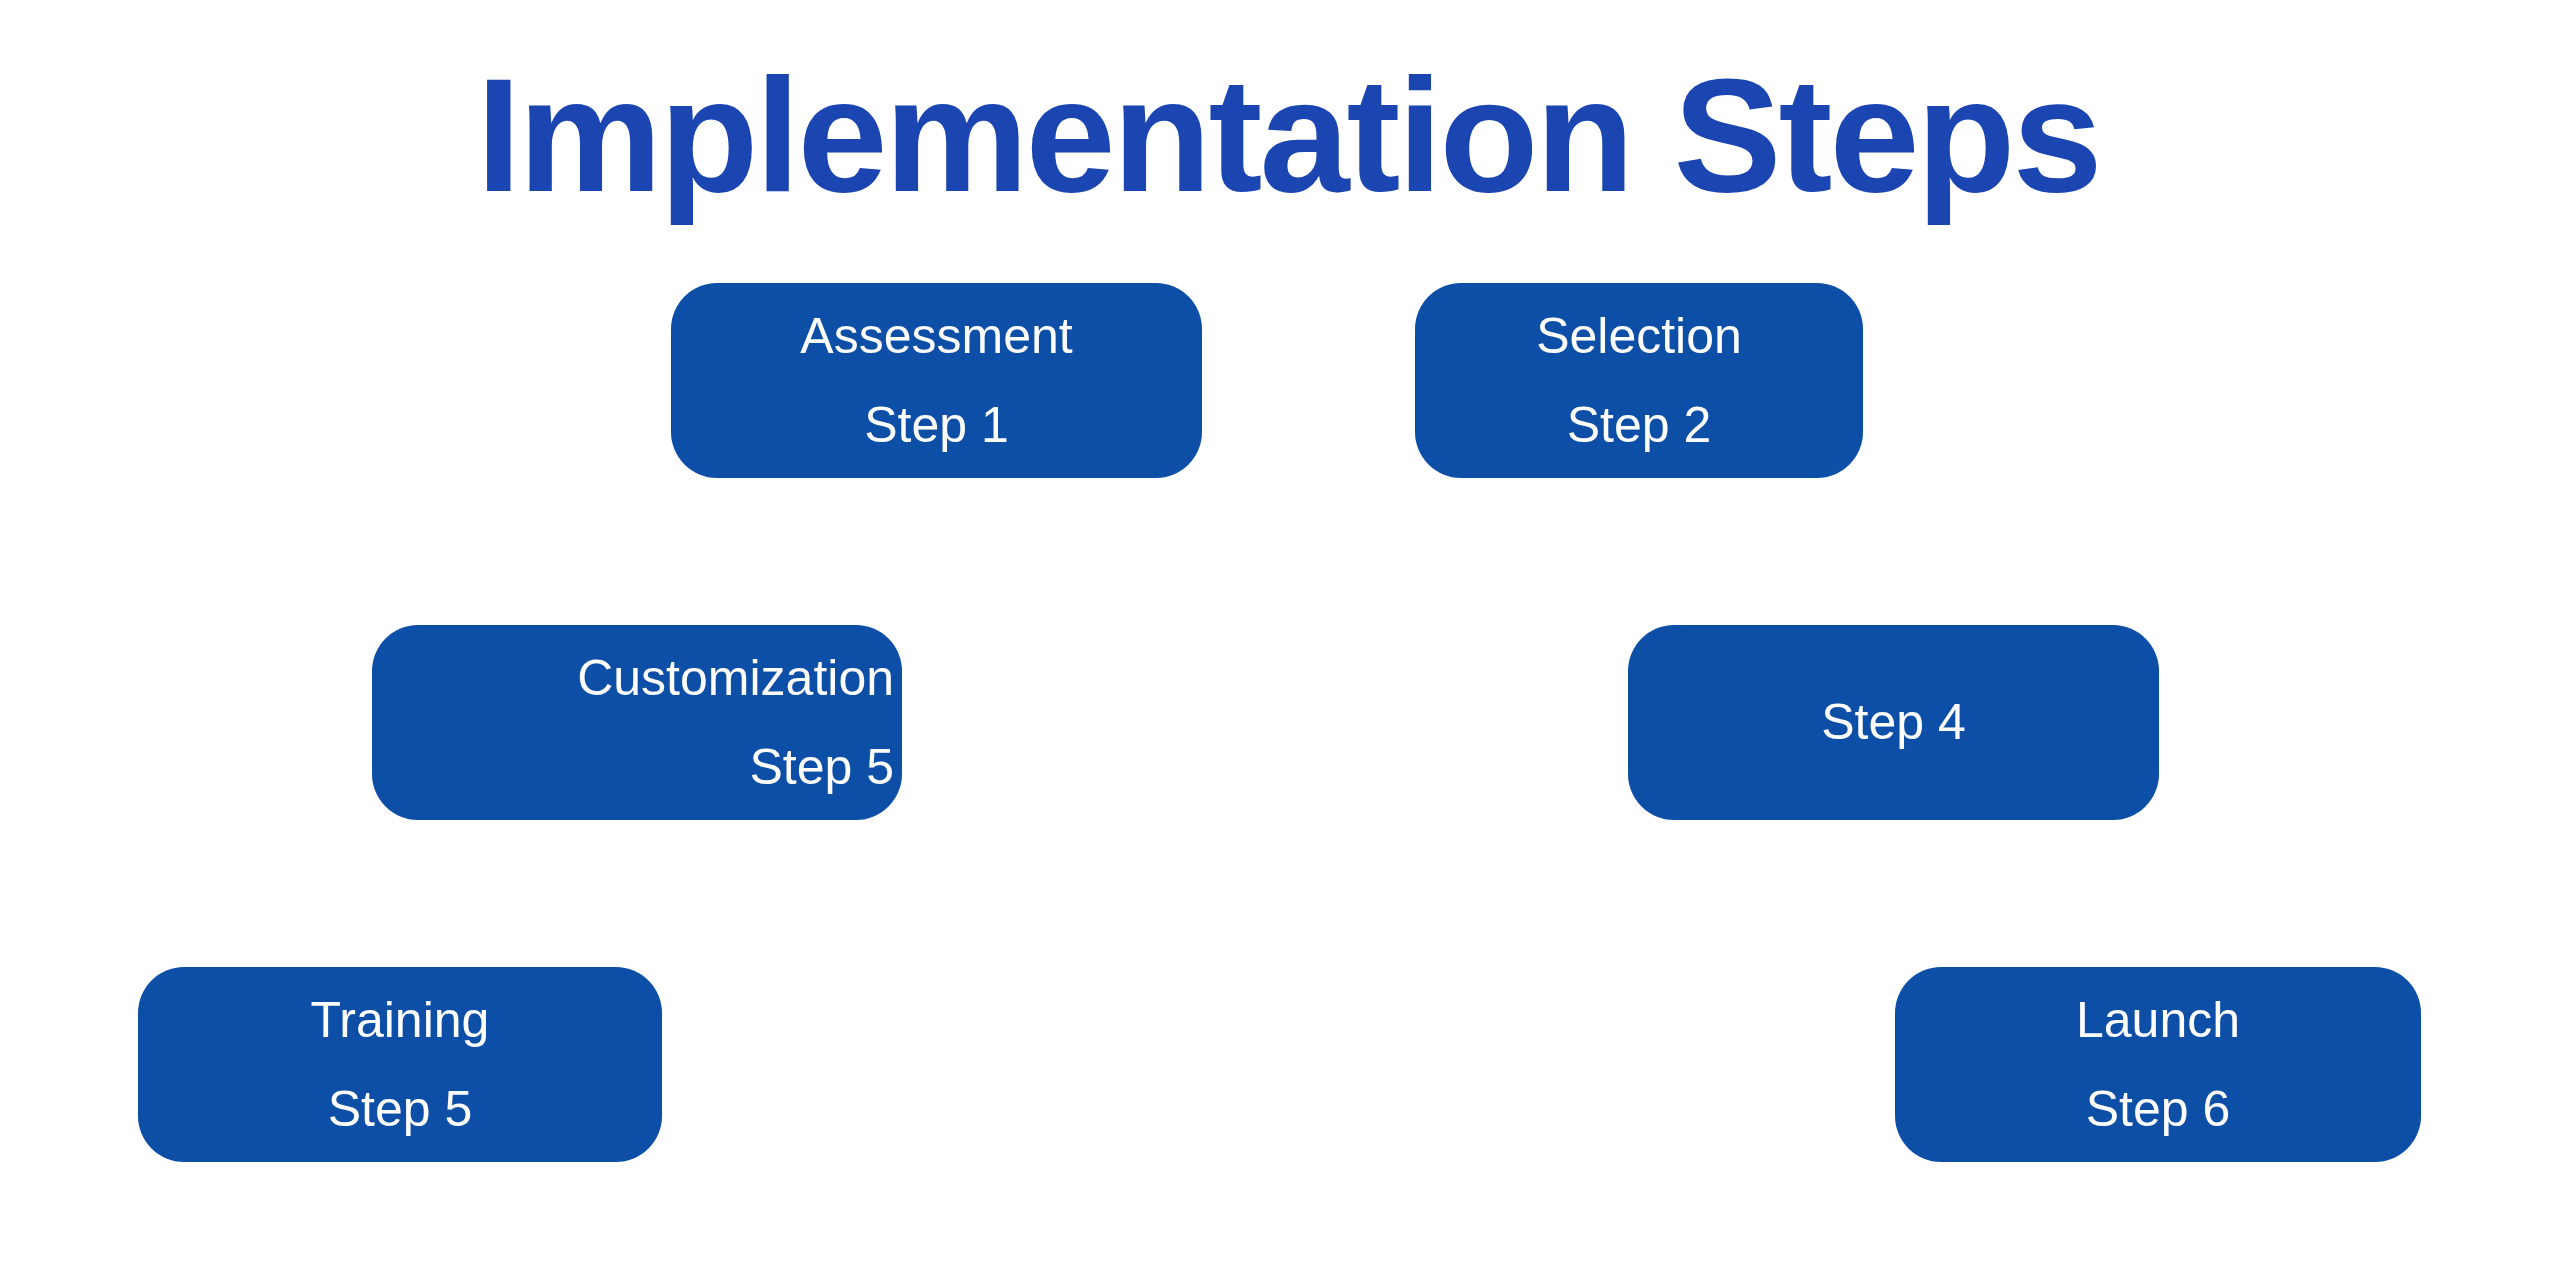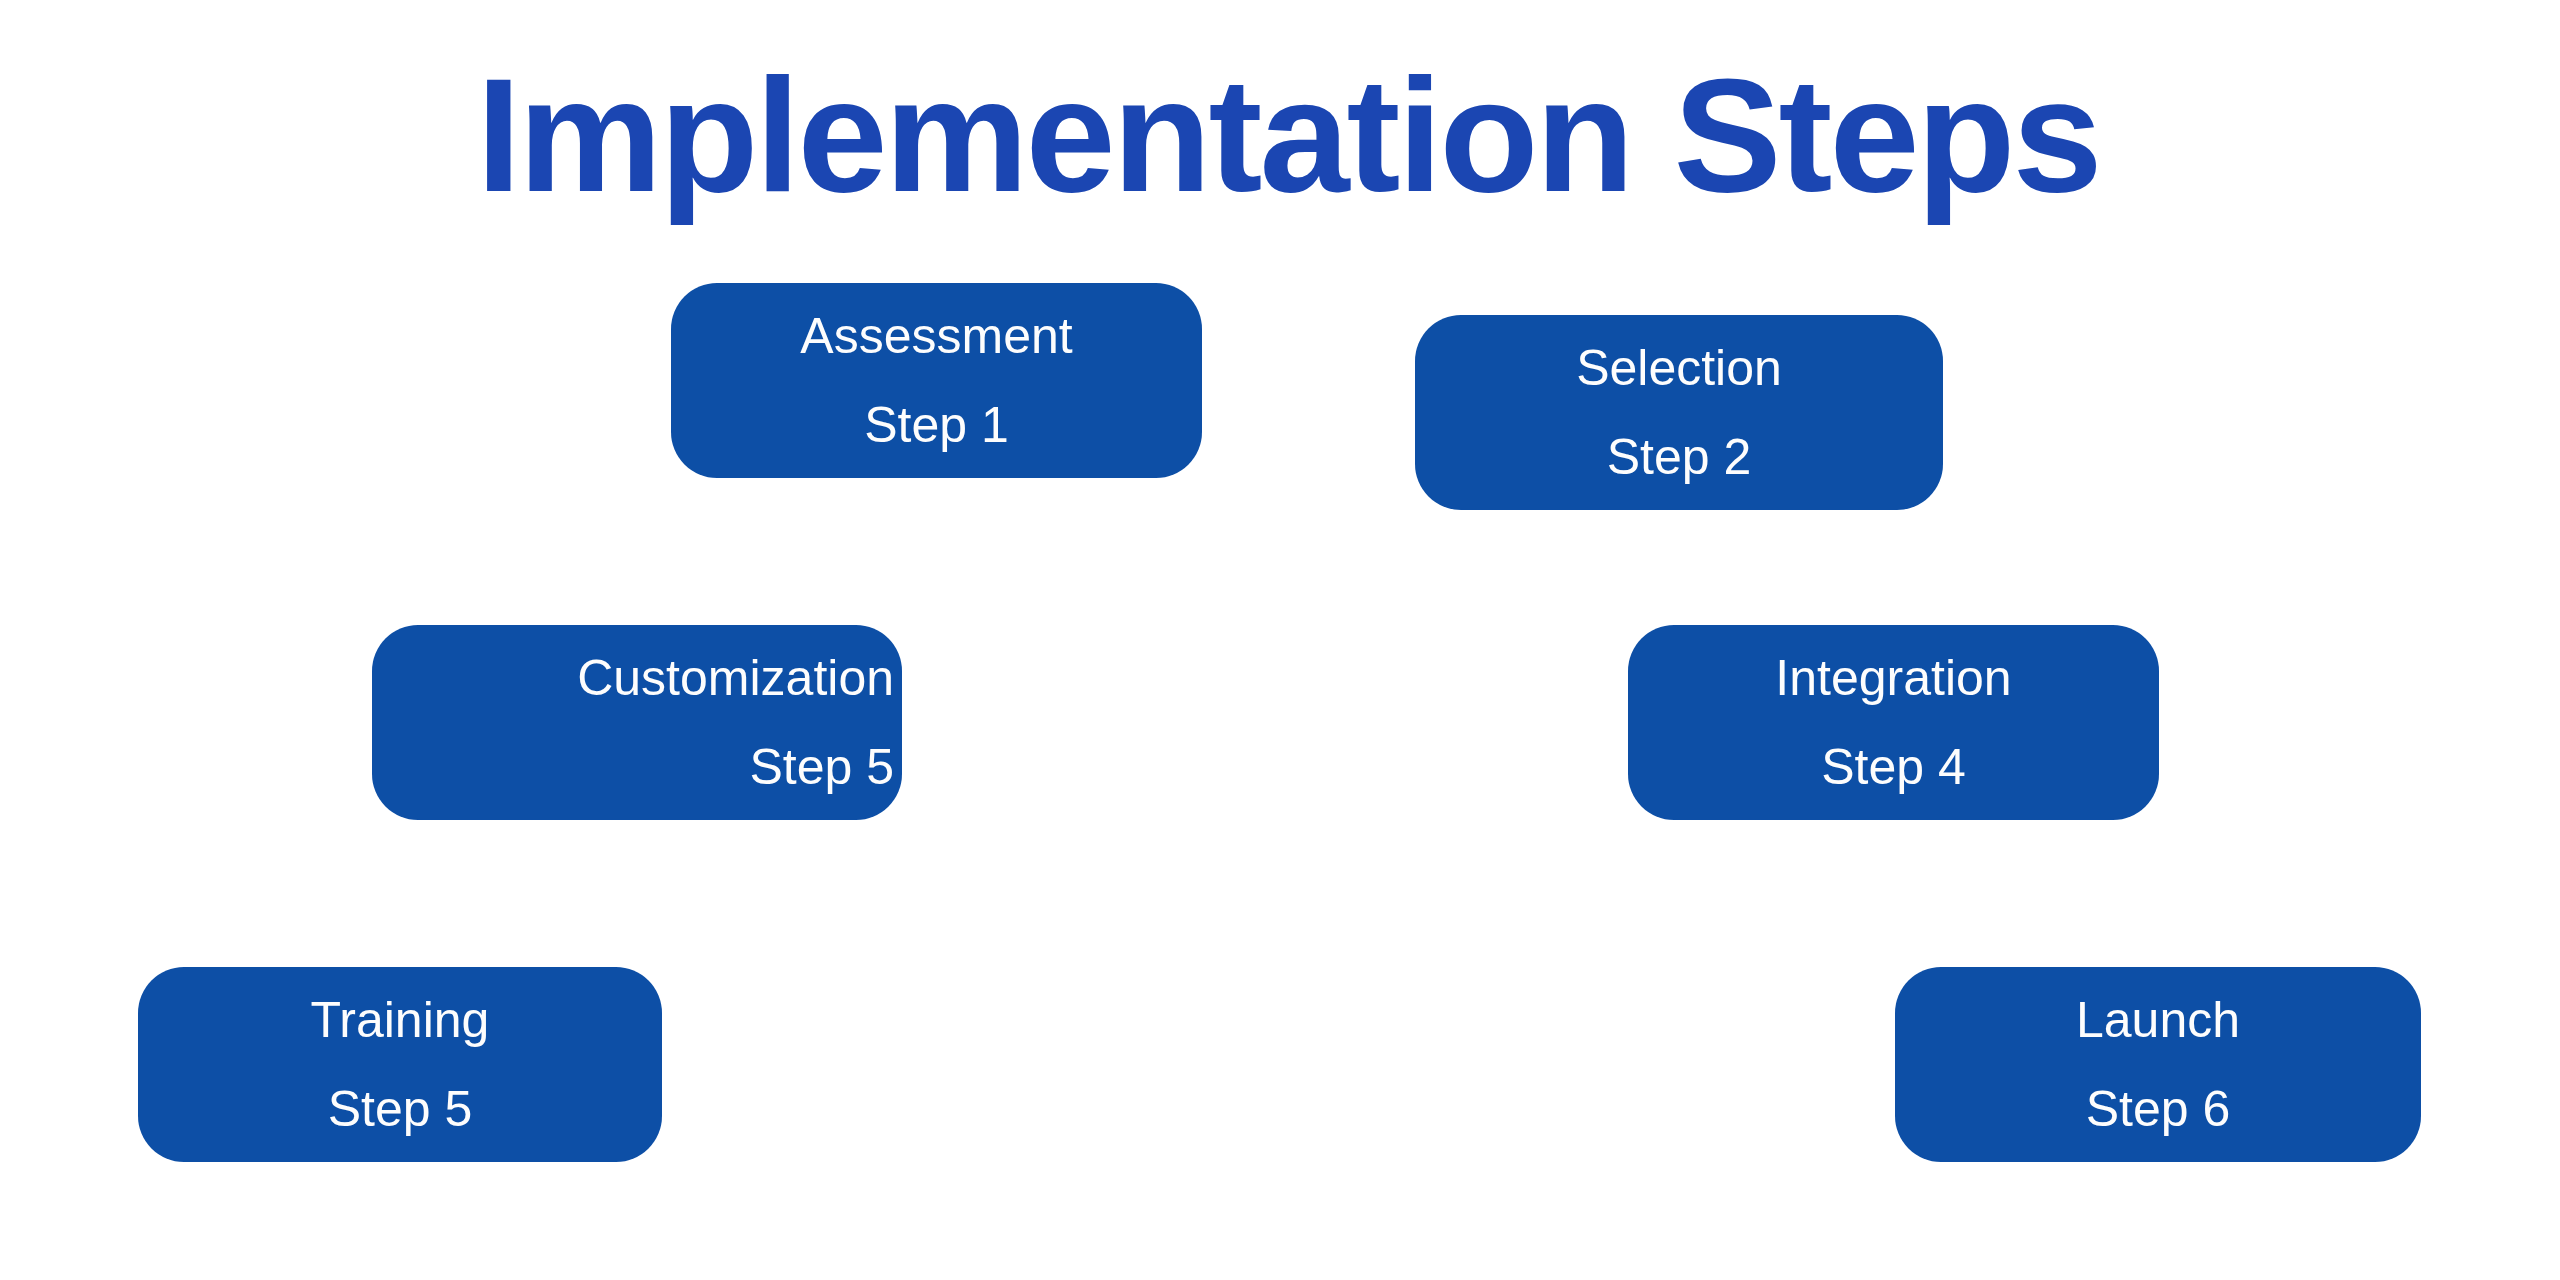--- a/index.html
+++ b/index.html
@@ -40,21 +40,21 @@
     flex-direction: column;
     align-items: center;
     justify-content: center;
     text-align: center;
     font-size: 50px;
     line-height: 73px;
     font-weight: 400;
     gap: 8px;
   }
   .step-1 { left: 663px;  top: 275px; width: 531px; }
-  .step-2 { left: 1407px; top: 275px; width: 528px; margin-top: 32px; }
+  .step-2 { left: 1407px; top: 275px; width: 448px; }
   .step-3 { left: 364px;  top: 617px; width: 530px; align-items: flex-end; }
   .step-4 { left: 1620px; top: 617px; width: 531px; }
   .step-5 { left: 130px;  top: 959px; width: 524px; }
   .step-6 { left: 1887px; top: 959px; width: 526px; }
   .step-name, .step-label { display: block; }
 </style>
 </head>
 <body>
 
 <div class="canvas">
@@ -70,21 +70,20 @@
     <span class="step-name">Selection</span>
     <span class="step-label">Step 2</span>
   </div>
 
   <div class="step-box step-3">
     <span class="step-name">Customization</span>
     <span class="step-label">Step 5</span>
   </div>
 
   <div class="step-box step-4">
-    <span class="step-name">Integration</span>
     <span class="step-label">Step 4</span>
   </div>
 
   <div class="step-box step-5">
     <span class="step-name">Training</span>
     <span class="step-label">Step 5</span>
   </div>
 
   <div class="step-box step-6">
     <span class="step-name">Launch</span>

